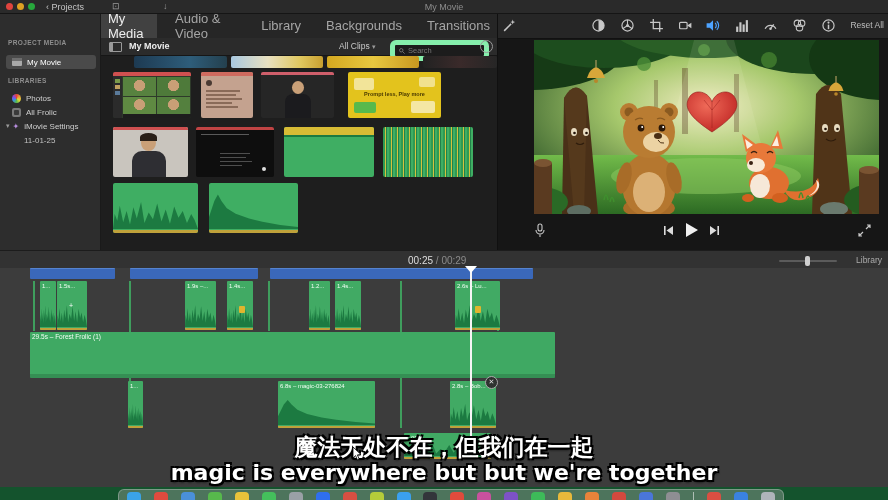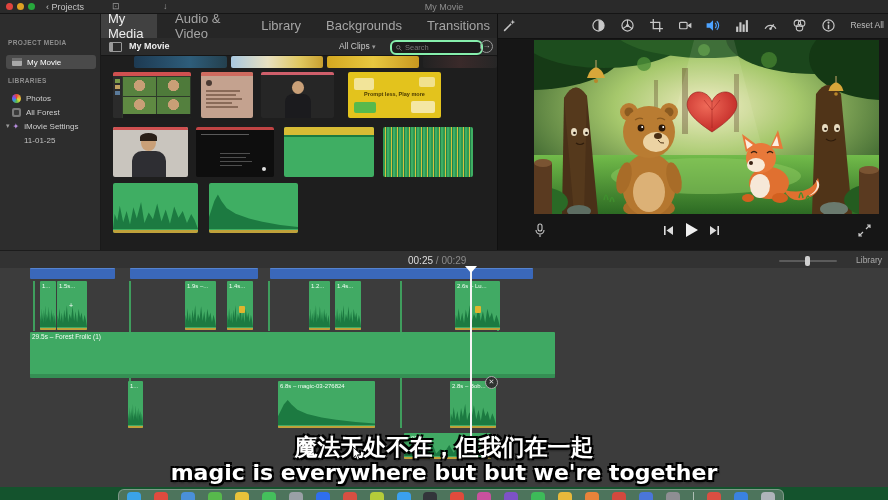--- a/index.html
+++ b/index.html
@@ -33,21 +33,21 @@
   .tabbar{position:absolute;top:0;left:0;right:0;height:25px;background:#262626;border-bottom:1px solid #161616;
           display:flex;align-items:center;justify-content:center;gap:11px;}
   .tab{font-size:13px;color:#a5a5a5;padding:2px 7px;border-radius:4px;}
   .tab.active{background:#414141;color:#ededed;}
   .browser-header{position:absolute;top:25px;left:0;right:0;height:17px;background:#2b2b2b;border-bottom:1px solid #161616;}
   .bh-toggle{position:absolute;left:8px;top:4px;width:11px;height:8px;border:1px solid #9a9a9a;border-radius:1px;}
   .bh-toggle::before{content:"";position:absolute;top:0;bottom:0;left:0;width:3px;background:#9a9a9a;}
   .bh-title{position:absolute;left:28px;top:3px;font-size:9px;font-weight:bold;color:#ededed;}
   .bh-filter{position:absolute;left:238px;top:3px;font-size:8.5px;color:#c9c9c9;}
   .bh-filter .chev{font-size:7px;color:#9a9a9a;}
-  .searchbox{position:absolute;left:289px;top:2px;width:81px;height:11px;background:#1c1c1c;border:2px solid #86efac;border-radius:6px;display:flex;align-items:center;padding:0 4px;gap:3px;}
+  .searchbox{position:absolute;left:289px;top:2px;width:81px;height:11px;background:#1c1c1c;border:5px solid #86efac;border-radius:6px;display:flex;align-items:center;padding:0 4px;gap:3px;}
   .searchbox input{background:transparent;border:none;outline:none;color:#ccc;font-size:7.5px;width:60px;padding:0;font-family:inherit;}
   .searchbox input::placeholder{color:#787878;}
   .bh-arrow{position:absolute;left:379px;top:2px;width:11px;height:11px;border:1px solid #9a9a9a;border-radius:50%;color:#bdbdbd;font-size:8px;line-height:10px;text-align:center;}
 
   .thumb{position:absolute;border-radius:2px;overflow:hidden;background:#333;}
   .t-topbar{position:absolute;top:0;left:0;right:0;}
   .wavebg{position:absolute;left:0;right:0;background:#1c7a41;}
   .spiky-shape{clip-path:polygon(0 100%,2% 60%,5% 78%,8% 38%,12% 82%,16% 52%,20% 88%,24% 42%,28% 72%,33% 28%,37% 84%,42% 56%,47% 74%,52% 32%,57% 80%,62% 48%,67% 86%,72% 40%,77% 70%,82% 52%,87% 84%,92% 60%,96% 76%,100% 100%);}
   .decay-shape{clip-path:polygon(0 100%,0 70%,6% 30%,10% 14%,14% 30%,20% 48%,30% 62%,45% 74%,60% 82%,80% 90%,100% 95%,100% 100%);}
   .ystrip{position:absolute;left:0;right:0;bottom:0;height:3px;background:#bfa13a;}
@@ -117,21 +117,21 @@
       <span class="ic-clapper"></span>
       <span>My Movie</span>
     </div>
     <div class="sb-header" style="top:64px">LIBRARIES</div>
     <div class="sb-item" style="top:78px">
       <span class="ic-photos"></span>
       <span>Photos</span>
     </div>
     <div class="sb-item" style="top:92px">
       <span class="ic-events"></span>
-      <span>All Forest</span>
+      <span>All Frolic</span>
     </div>
     <div class="sb-item" style="top:106px;padding-left:0">
       <span class="sb-chev">▾</span>
       <span class="ic-lib">✦</span>
       <span>iMovie Settings</span>
     </div>
     <div class="sb-item" style="top:120px;padding-left:18px;color:#c0c0c0">
       <span>11-01-25</span>
     </div>
   </div>

